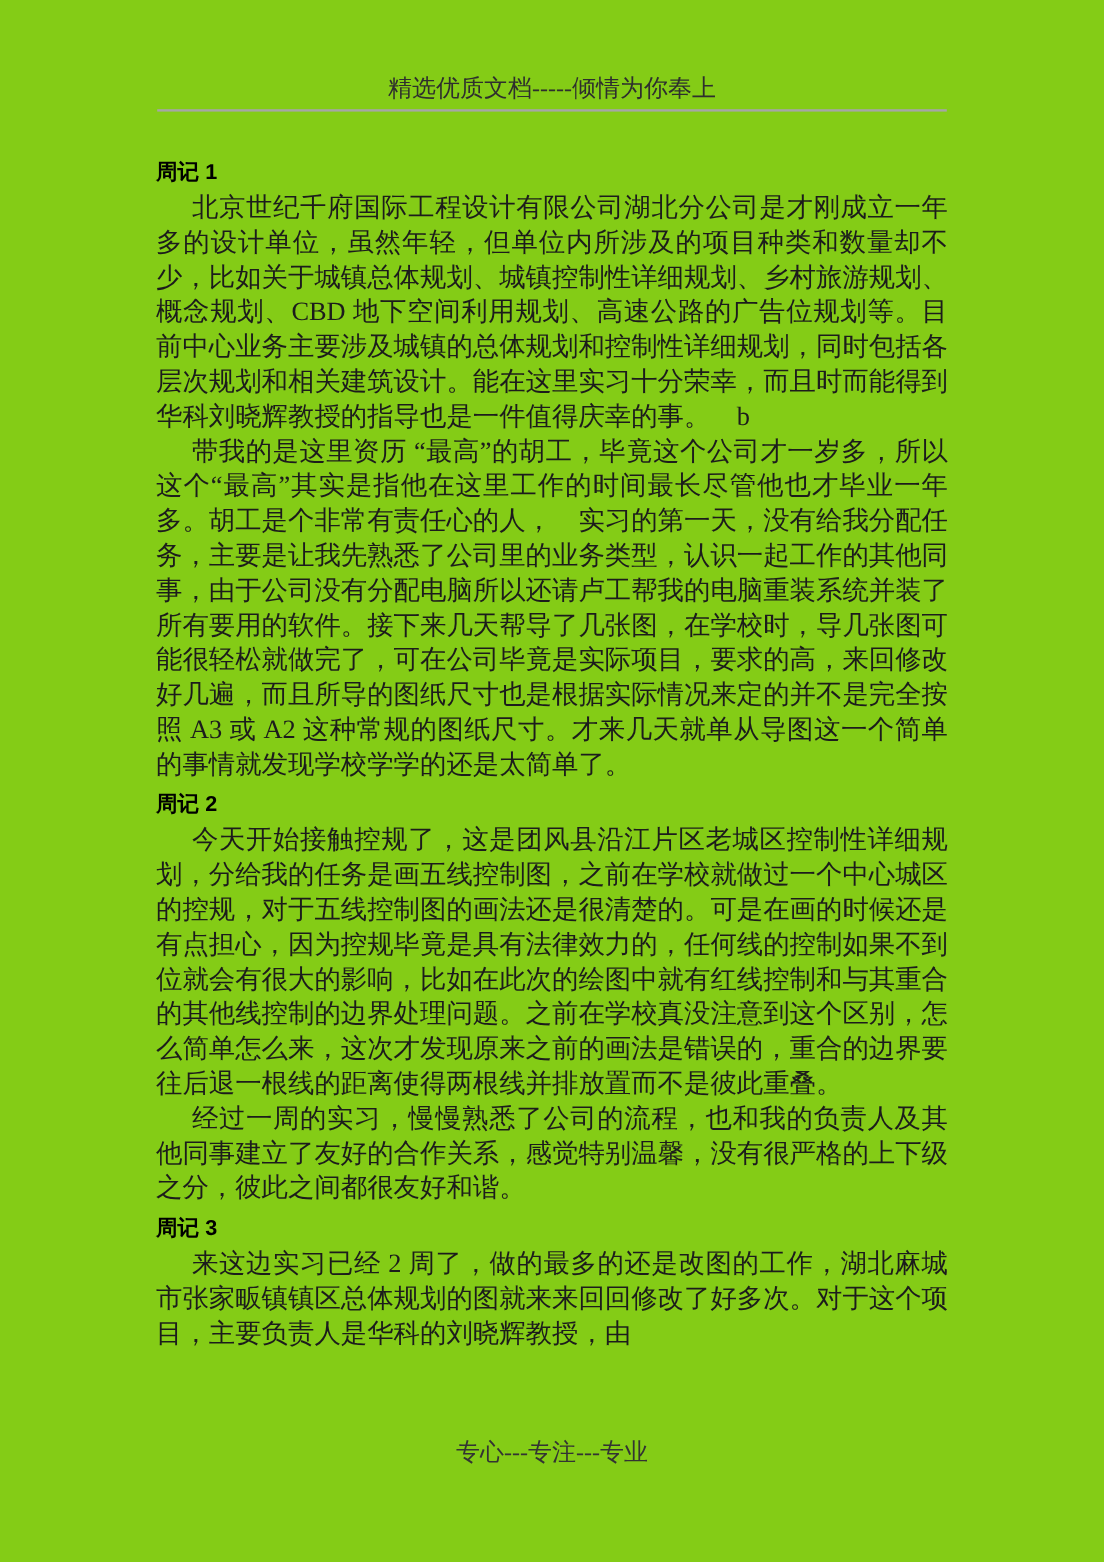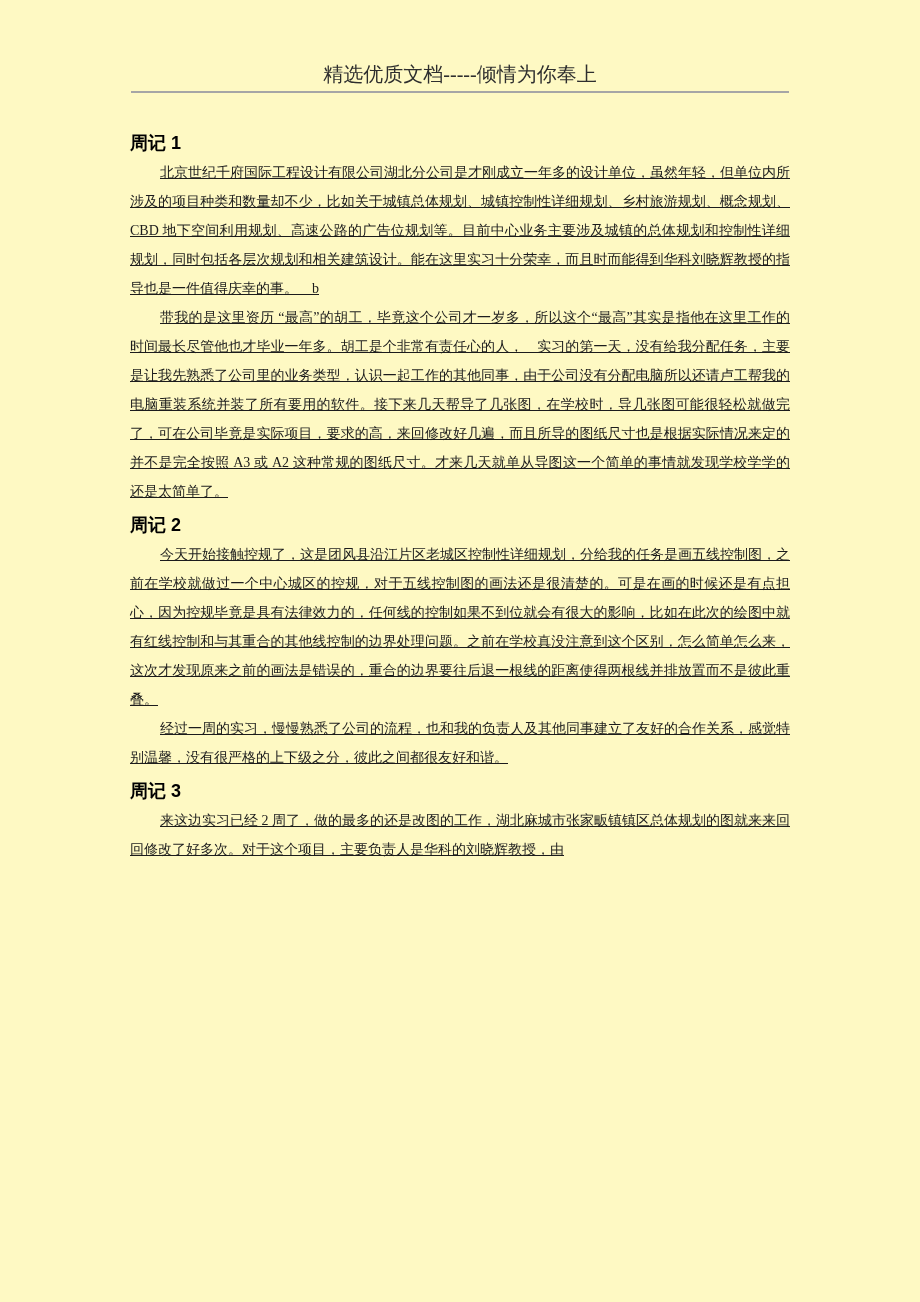--- a/index.html
+++ b/index.html
@@ -11,21 +11,21 @@
     width: 920px;
     height: 1302px;
     overflow: hidden;
     font-family: "Liberation Serif", serif;
     color: #1c1c1c;
   }
   .page {
     position: relative;
     width: 920px;
     height: 1302px;
-    background: #fef9c3;
+    background: #84cc16;
   }
   
   .header {
     margin: 0 131px;
     padding-top: 60px;
   }
   .header-text {
     text-align: center;
     font-size: 20px;
     line-height: 28px;
@@ -54,26 +54,25 @@
     line-height: 29px;
     font-weight: 700;
     color: #000000;
     margin: 5px 0 0 0;
   }
   .entry-first .entry-heading {
     margin-top: 36px;
   }
   .entry p {
     margin: 0;
-    font-size: 14px;
+    font-size: 22px;
     line-height: 29px;
     text-align: justify;
     text-indent: 30px;
     color: #1c1c1c;
-    text-decoration: underline;
   }
   
   .footer {
     position: absolute;
     top: 1197px;
     left: 0;
     width: 920px;
     text-align: center;
     font-size: 20px;
     line-height: 29px;
@@ -104,14 +103,17 @@
       <p>经过一周的实习，慢慢熟悉了公司的流程，也和我的负责人及其他同事建立了友好的合作关系，感觉特别温馨，没有很严格的上下级之分，彼此之间都很友好和谐。</p>
     </section>
 
     <section class="entry">
       <h2 class="entry-heading">周记 3</h2>
       <p>来这边实习已经 2 周了，做的最多的还是改图的工作，湖北麻城市张家畈镇镇区总体规划的图就来来回回修改了好多次。对于这个项目，主要负责人是华科的刘晓辉教授，由</p>
     </section>
 
   </div>
 
+  <div class="footer">
+    <span>专心---专注---专业</span>
+  </div>
 
 </div>
 
 </body></html>

